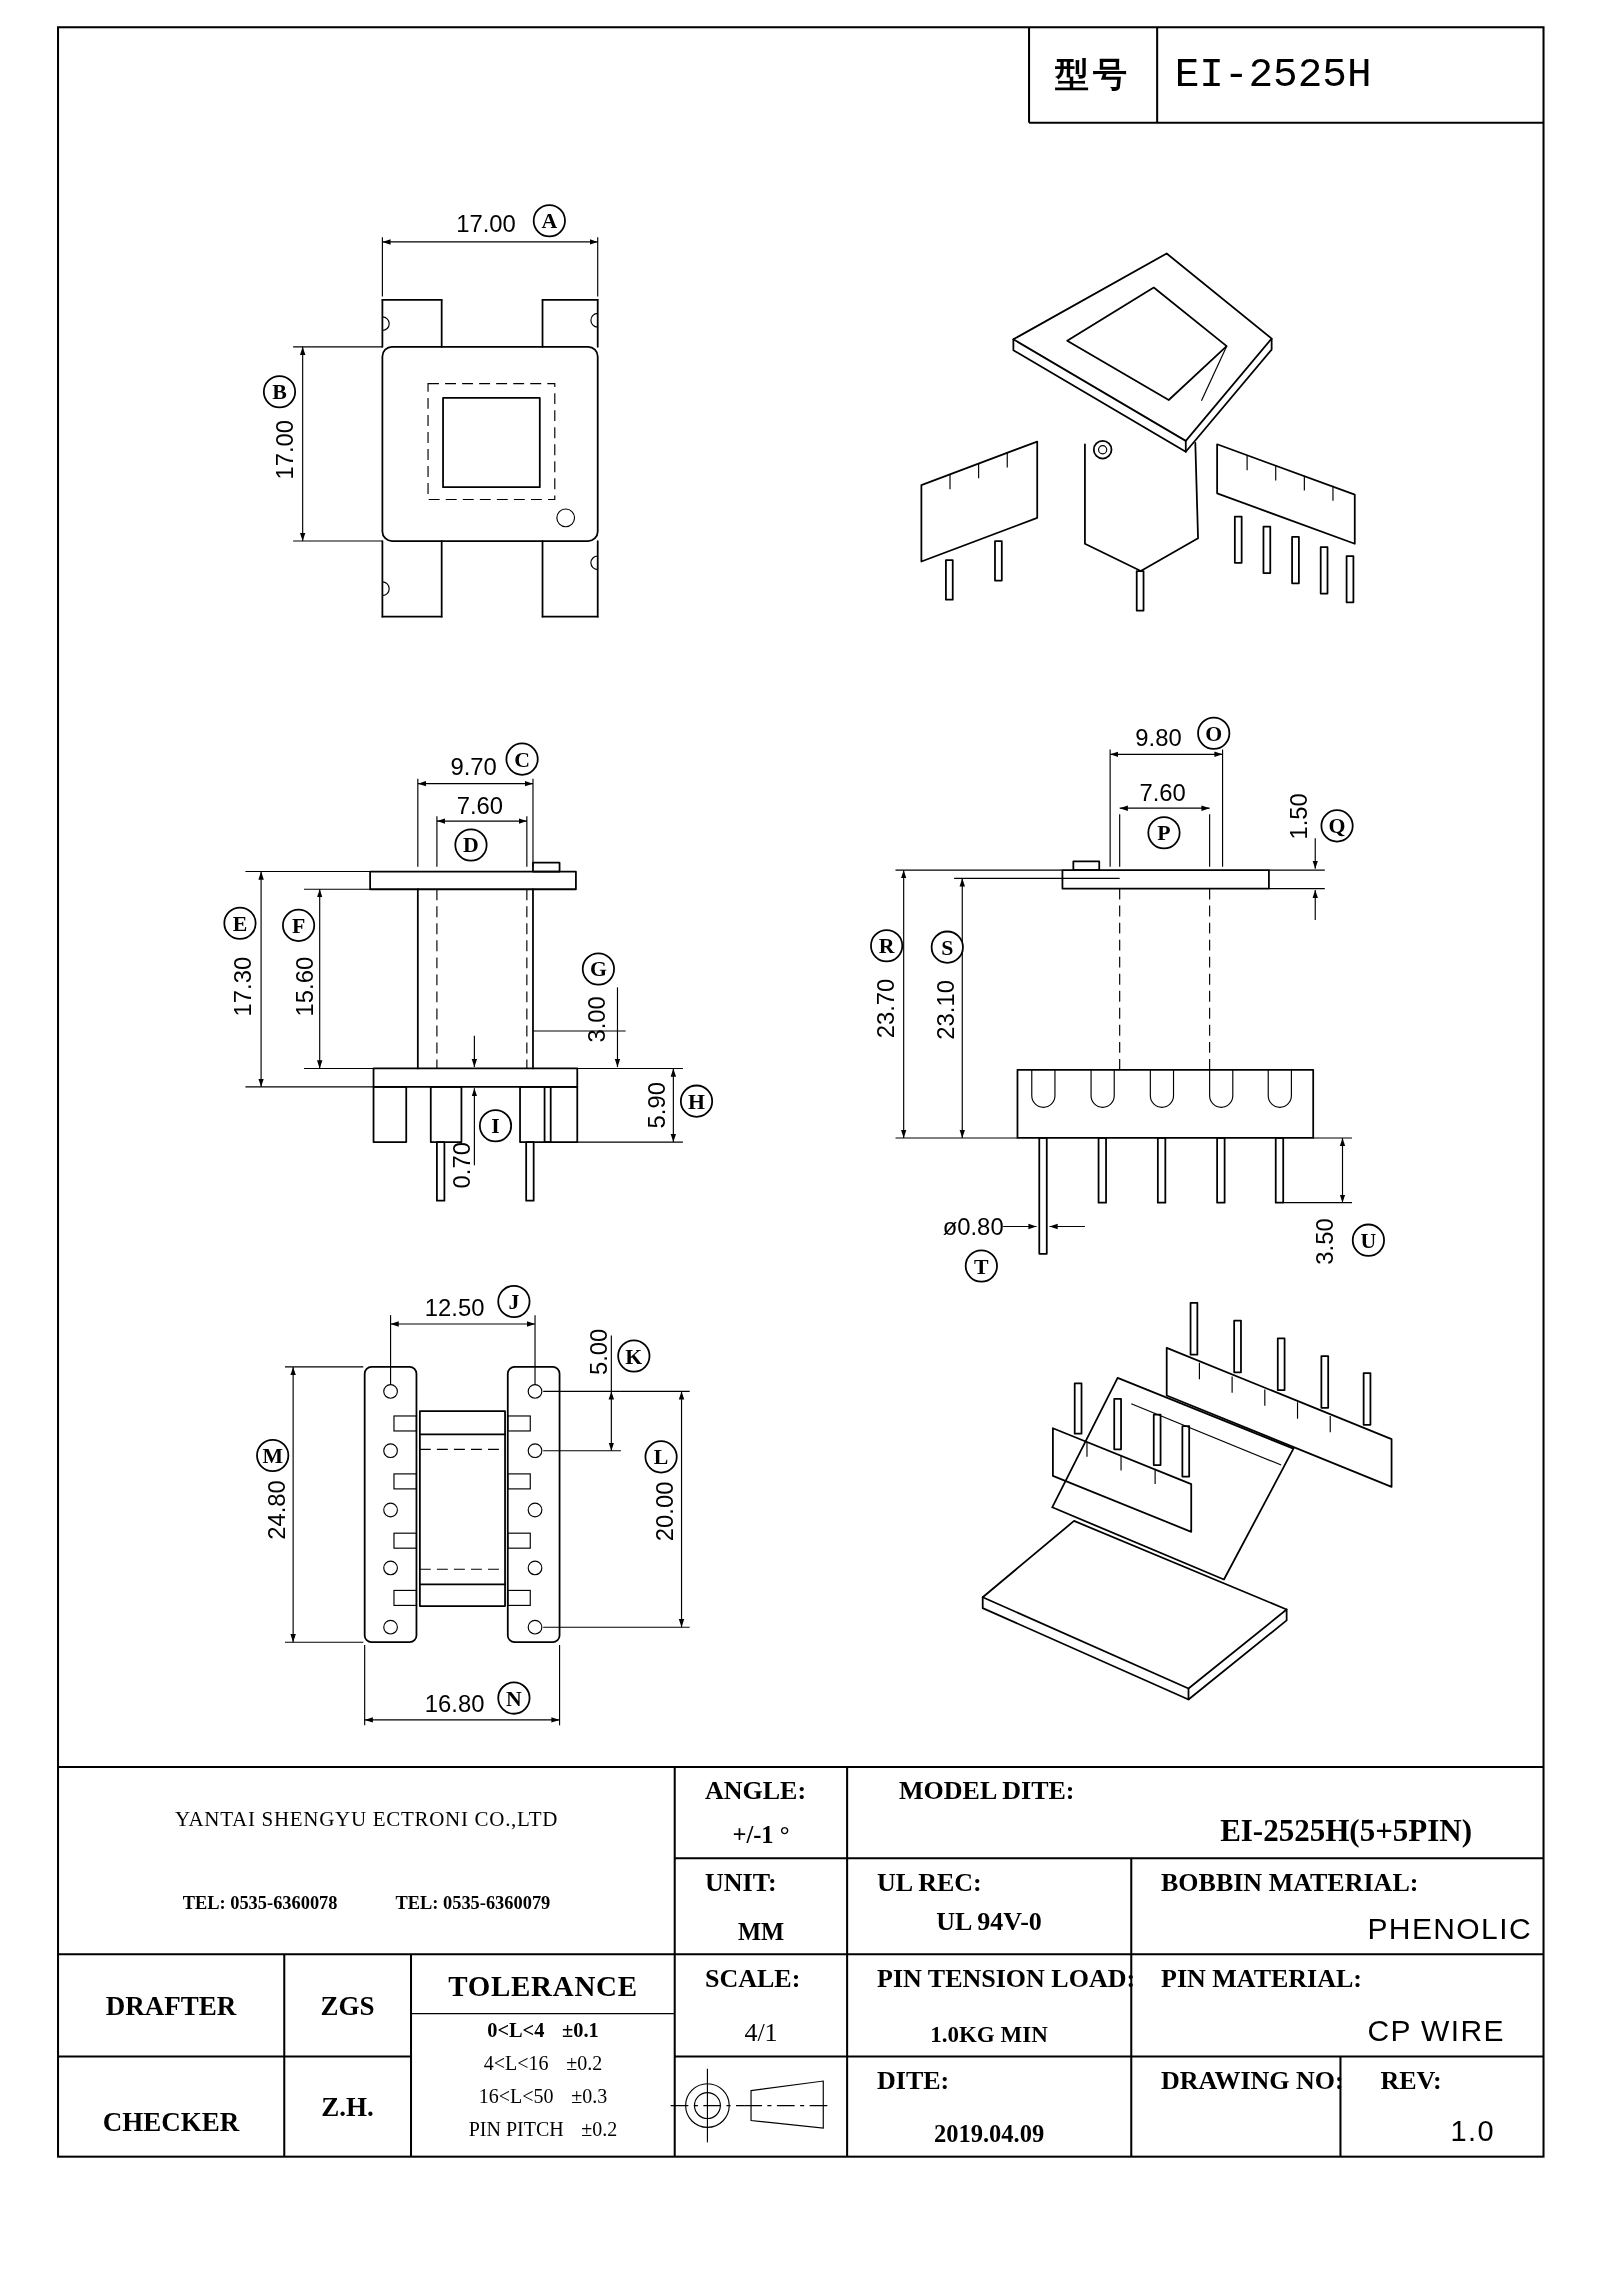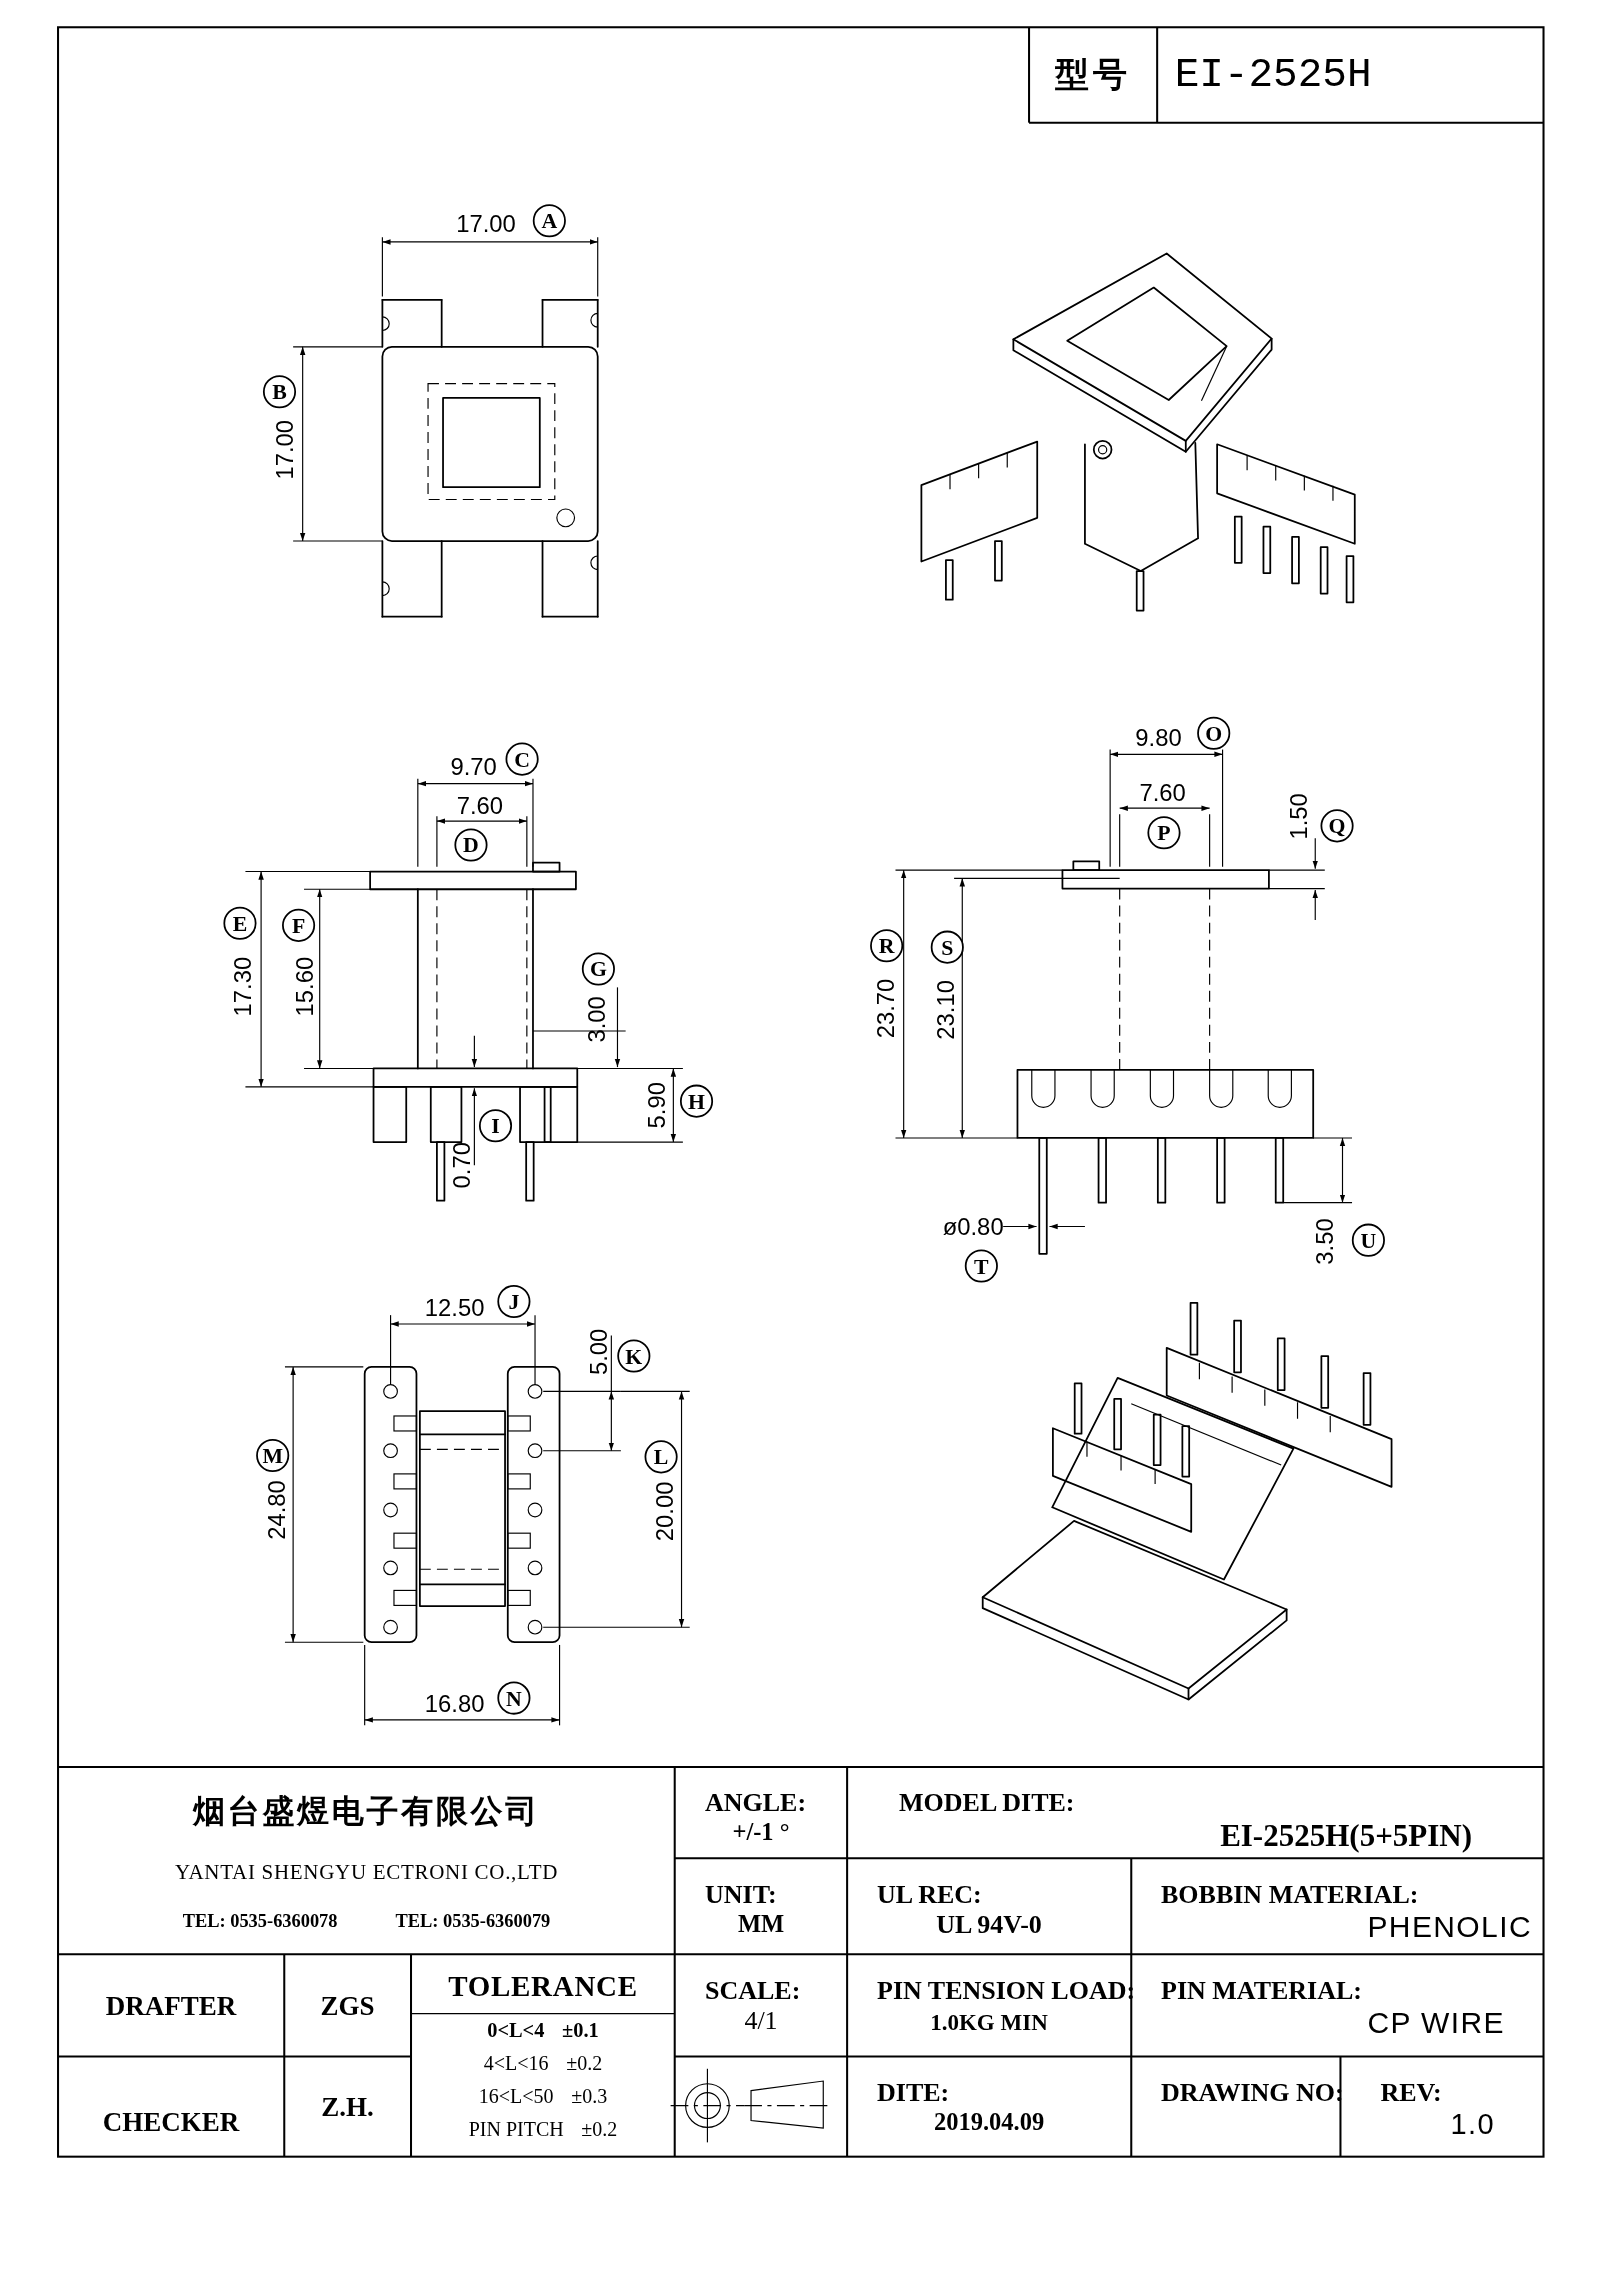--- a/index.html
+++ b/index.html
@@ -8,21 +8,21 @@
   #sheet-svg{position:absolute;left:0;top:0;width:1622px;height:2295px;}
   .e{stroke:#000;stroke-width:2.6;fill:none;stroke-linecap:round;stroke-linejoin:round;}
   .d{stroke:#000;stroke-width:1.7;fill:none;}
   .g3{stroke:#000;stroke-width:3;fill:none;}
   .dash{stroke-dasharray:16 9;}
   .cdash{stroke-dasharray:26 8 6 8;}
   .txt{font-family:"Liberation Sans",sans-serif;font-size:35px;fill:#000;}
   .ltrc{fill:#fff;stroke:#000;stroke-width:2.6;}
   .ltrt{font-family:"Liberation Serif",serif;font-weight:bold;font-size:32px;fill:#000;}
   .cell{position:absolute;box-sizing:border-box;display:flex;flex-direction:column;
-        justify-content:space-between;padding:21px 11px;}
+        justify-content:space-between;padding:9px 11px;}
   .lbl{font-family:"Liberation Serif",serif;font-weight:bold;font-size:26px;white-space:nowrap;margin-left:19px;}
   .v-serif{font-family:"Liberation Serif",serif;font-weight:bold;}
   .v-thin{font-family:"Liberation Sans",sans-serif;font-weight:400;letter-spacing:1.4px;}
   .center{align-self:center;}
   .right{align-self:flex-end;}
   .company{align-items:center;justify-content:space-around;padding:9.5px 5.5px;}
   .company .cn{font-weight:bold;font-size:32px;letter-spacing:2.7px;}
   .company .en{font-size:21px;letter-spacing:0.7px;}
   .company .tels{display:flex;gap:58px;font-weight:bold;font-size:18.4px;}
   .modelbox-label{font-weight:bold;font-size:34px;letter-spacing:4.1px;}
@@ -375,21 +375,20 @@
 </svg>
 
 <div class="cell" style="left:1029px;top:27px;width:128px;height:95px;justify-content:center;align-items:center;">
   <span class="modelbox-label">型号</span>
 </div>
 <div class="cell" style="left:1157px;top:27px;width:386px;height:95px;justify-content:center;padding-left:17.7px;">
   <span class="modelbox-value">EI-2525H</span>
 </div>
 
 <div class="cell company" style="left:58px;top:1767px;width:617px;height:187px;">
-  <span class="cn">烟台盛煜电子有限公司</span>
   <span class="en">YANTAI SHENGYU ECTRONI CO.,LTD</span>
   <span class="tels">
     <span>TEL: 0535-6360078</span>
     <span>TEL: 0535-6360079</span>
   </span>
 </div>
 
 <div class="cell" style="left:675px;top:1767px;width:172px;height:91px;">
   <span class="lbl">ANGLE:</span>
   <span class="center v-serif" style="font-size:24.5px;">+/-1 °</span>

